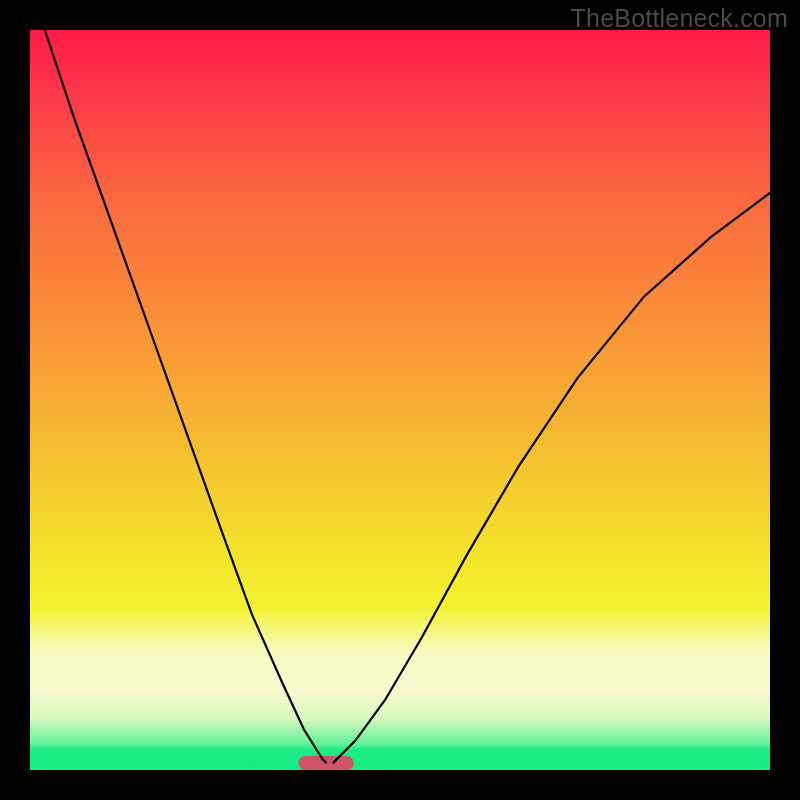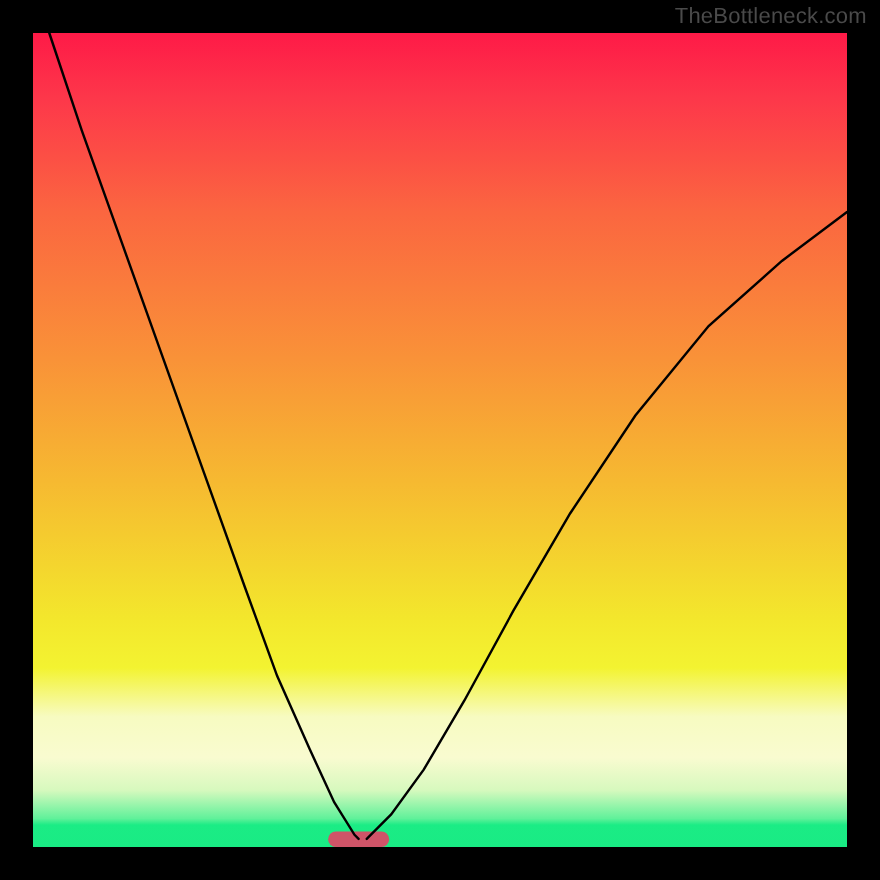--- a/index.html
+++ b/index.html
@@ -16,21 +16,21 @@
     width: 800px;
     height: 800px;
     background: #000000;
   }
   .watermark {
     position: absolute;
     top: 4px;
     right: 12px;
     z-index: 10;
     color: #4a4a4a;
-    font-size: 20px;
+    font-size: 25px;
     letter-spacing: 0.2px;
     font-weight: 400;
   }
   .plot-area {
     position: absolute;
     left: 30px;
     top: 30px;
     width: 740px;
     height: 740px;
     

